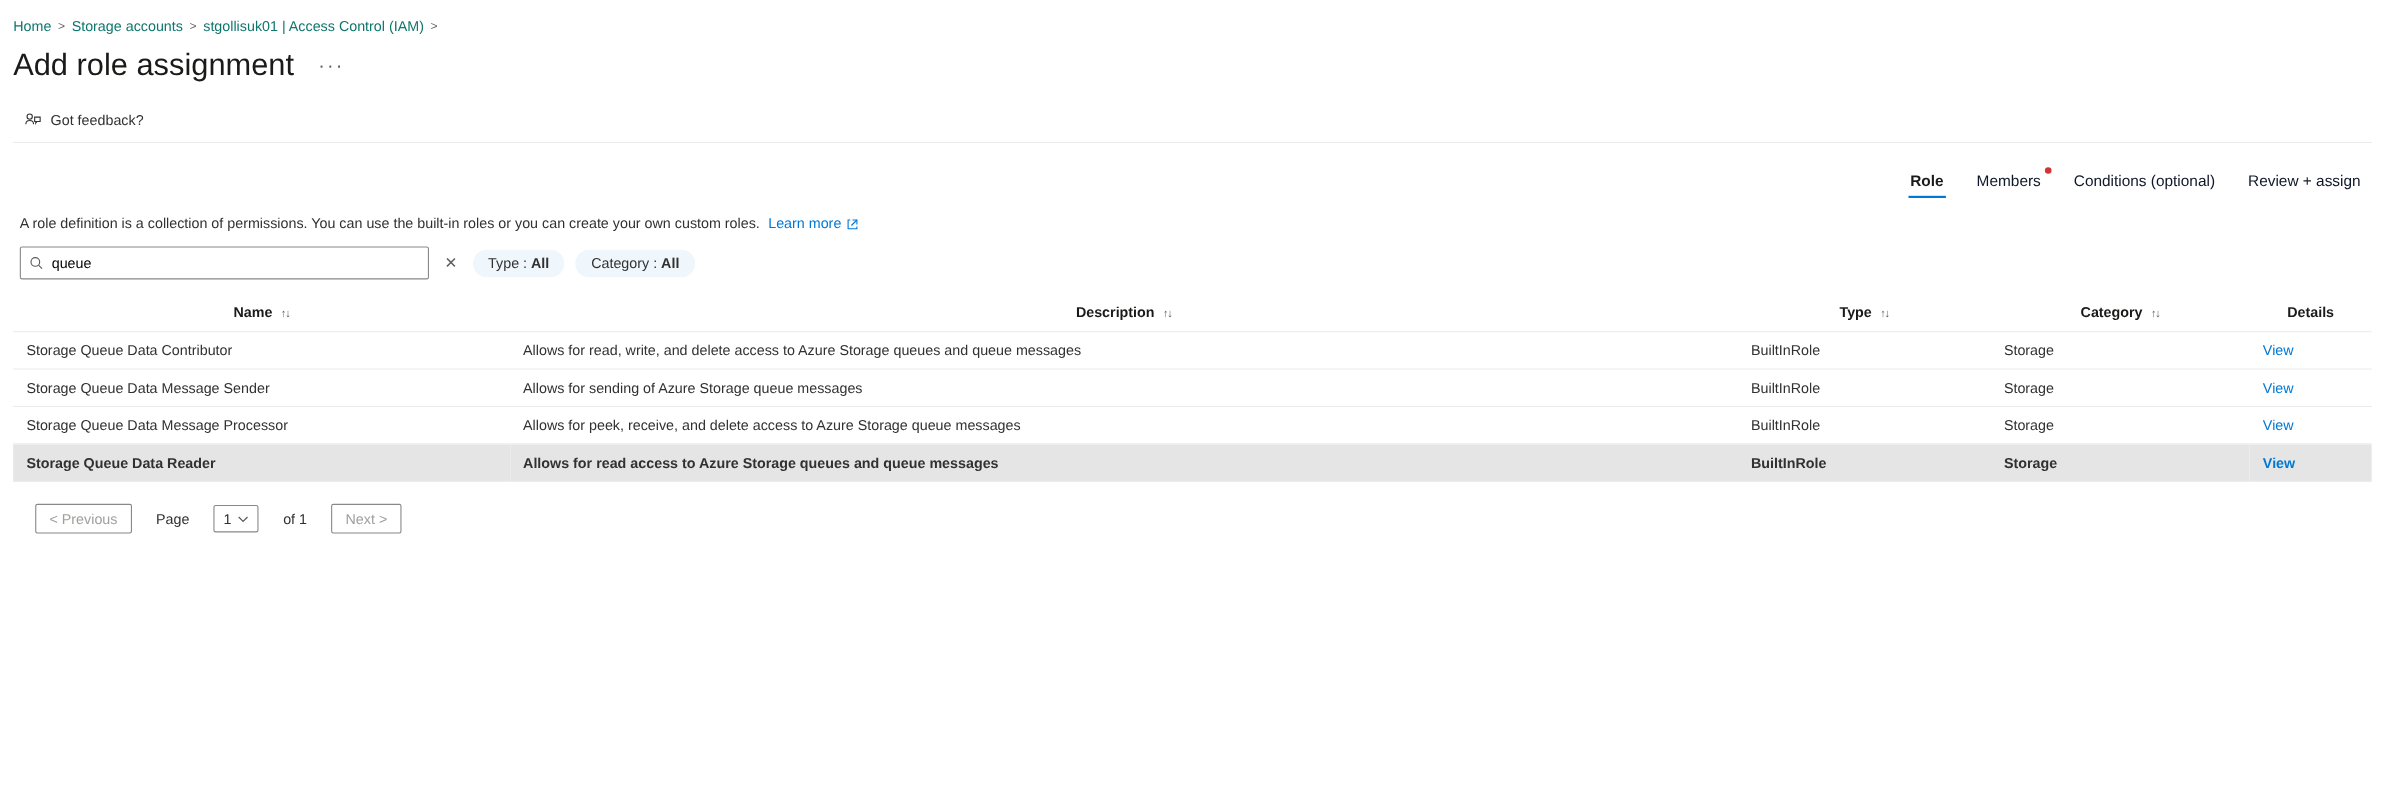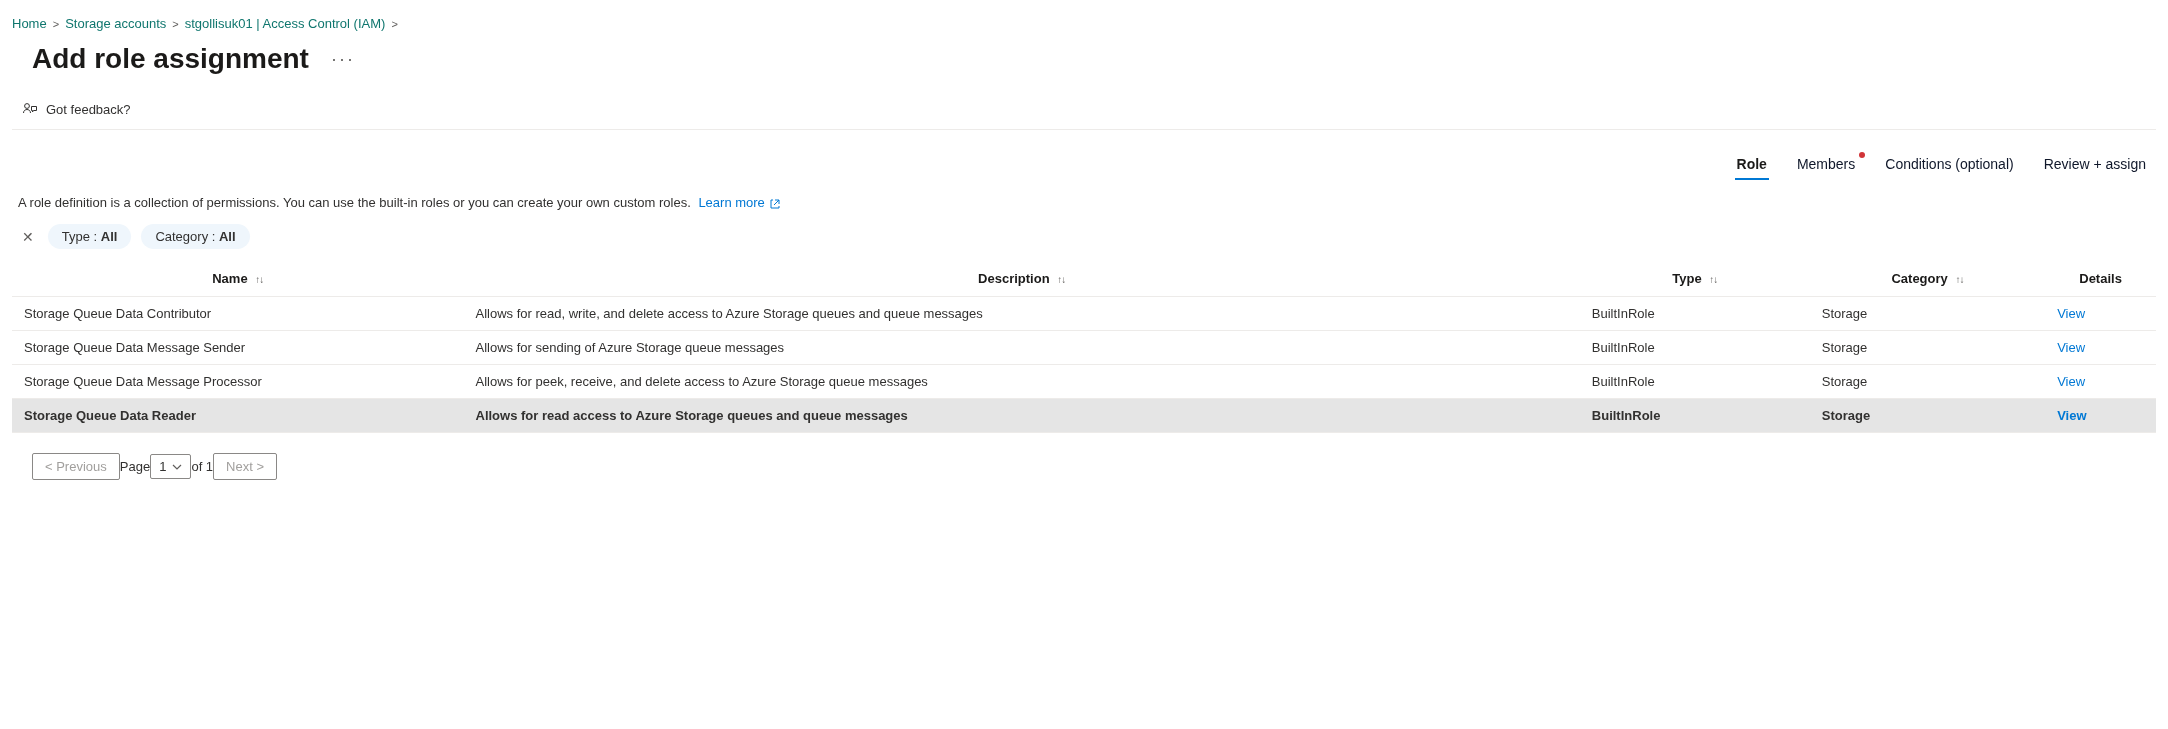--- a/index.html
+++ b/index.html
@@ -12,21 +12,21 @@
     }
     .container { padding: 10px 12px 0 12px; }
 
     
     .breadcrumb { display: flex; align-items: center; gap: 6px; padding: 6px 0; font-size: 13px; }
     .breadcrumb a { color: #0f766e; text-decoration: none; cursor: pointer; }
     .breadcrumb-sep { color: #605e5c; font-size: 11px; }
 
     
     .title-row { display: flex; align-items: center; gap: 16px; padding: 6px 0 18px 0; }
-    .page-title { font-size: 28px; font-weight: 700; color: #1b1a19; margin-left: 20px; }
+    .page-title { font-size: 28px; font-weight: 400; color: #1b1a19; }
     .more-dots { font-size: 18px; color: #605e5c; cursor: pointer; letter-spacing: 2px; line-height: 1; padding: 4px 6px; }
 
     
     .feedback-bar { display: flex; align-items: center; gap: 8px; padding: 8px 10px 12px 10px; border-bottom: 1px solid #edebe9; }
     .feedback-icon { width: 16px; height: 16px; }
     .feedback-text { color: #323130; font-size: 13px; cursor: pointer; }
 
     
     .tabs { display: flex; gap: 26px; padding: 22px 8px 0 8px; border-bottom: 1px solid transparent; justify-content: flex-end; }
     .tab { position: relative; color: #0f172a; font-size: 14px; padding: 4px 2px 8px 2px; cursor: pointer; }
@@ -70,21 +70,21 @@
     .table tr.selected td { background: #e5e5e5; font-weight: bold; }
     .view-link { color: #0078d4; cursor: pointer; text-decoration: none; }
 
     .col-name { width: 326px; }
     .col-desc { width: 806px; }
     .col-type { width: 166px; }
     .col-cat { width: 170px; }
     .col-details { width: 80px; }
 
     
-    .pager { display: flex; align-items: center; gap: 0; padding: 20px 20px 30px 20px; font-size: 13px; }
+    .pager { display: flex; align-items: center; gap: 22px; padding: 20px 20px 30px 20px; font-size: 13px; }
     .pg-btn {
       border: 1px solid #8a8886; background: #fff; padding: 5px 12px;
       font-size: 13px; color: #a19f9d; cursor: not-allowed; border-radius: 2px;
       font-family: inherit;
     }
     .pg-select {
       display: inline-flex; align-items: center; gap: 6px;
       border: 1px solid #8a8886; padding: 4px 8px; border-radius: 2px; cursor: pointer;
     }
     .chev { display: inline-block; }
@@ -130,20 +130,27 @@
       <span>Learn more</span>
       <svg class="ext-icon" viewBox="0 0 10 10" fill="none" stroke="#0078d4" stroke-width="1">
         <path d="M3 1 H1 V9 H9 V7"></path>
         <path d="M5 1 H9 V5"></path>
         <path d="M9 1 L4 6"></path>
       </svg>
     </a>
   </div>
 
   <div class="filter-row">
+    <div class="search-wrap">
+      <svg class="search-icon" viewBox="0 0 16 16" fill="none" stroke="#605e5c" stroke-width="1.2">
+        <circle cx="7" cy="7" r="4.5"></circle>
+        <line x1="10.5" y1="10.5" x2="14" y2="14"></line>
+      </svg>
+      <input class="search-input" type="text" value="queue" style="">
+    </div>
     <span class="clear-x">✕</span>
     <div class="pill">
       <span>Type : </span><b>All</b>
     </div>
     <div class="pill">
       <span>Category : </span><b>All</b>
     </div>
   </div>
 
   <table class="table">

